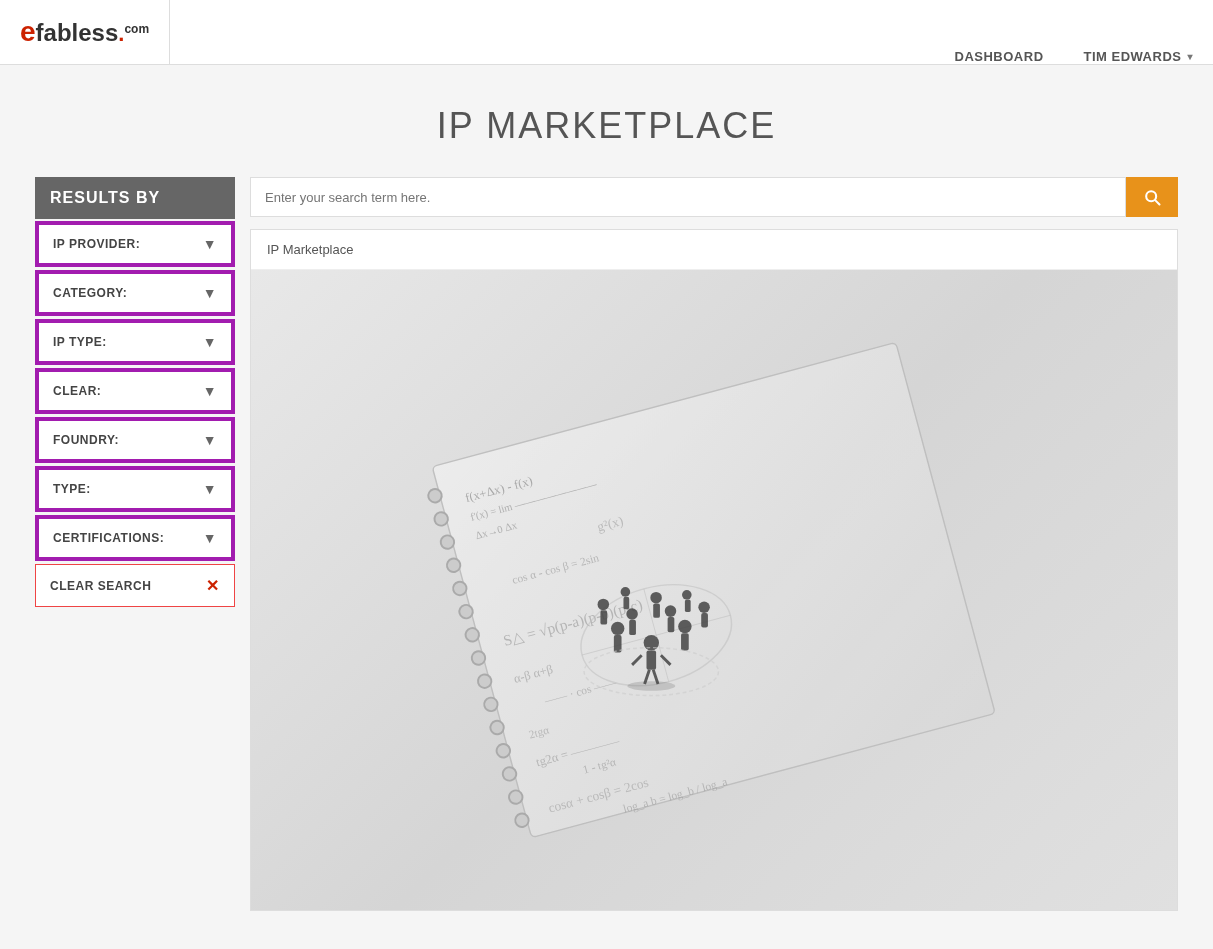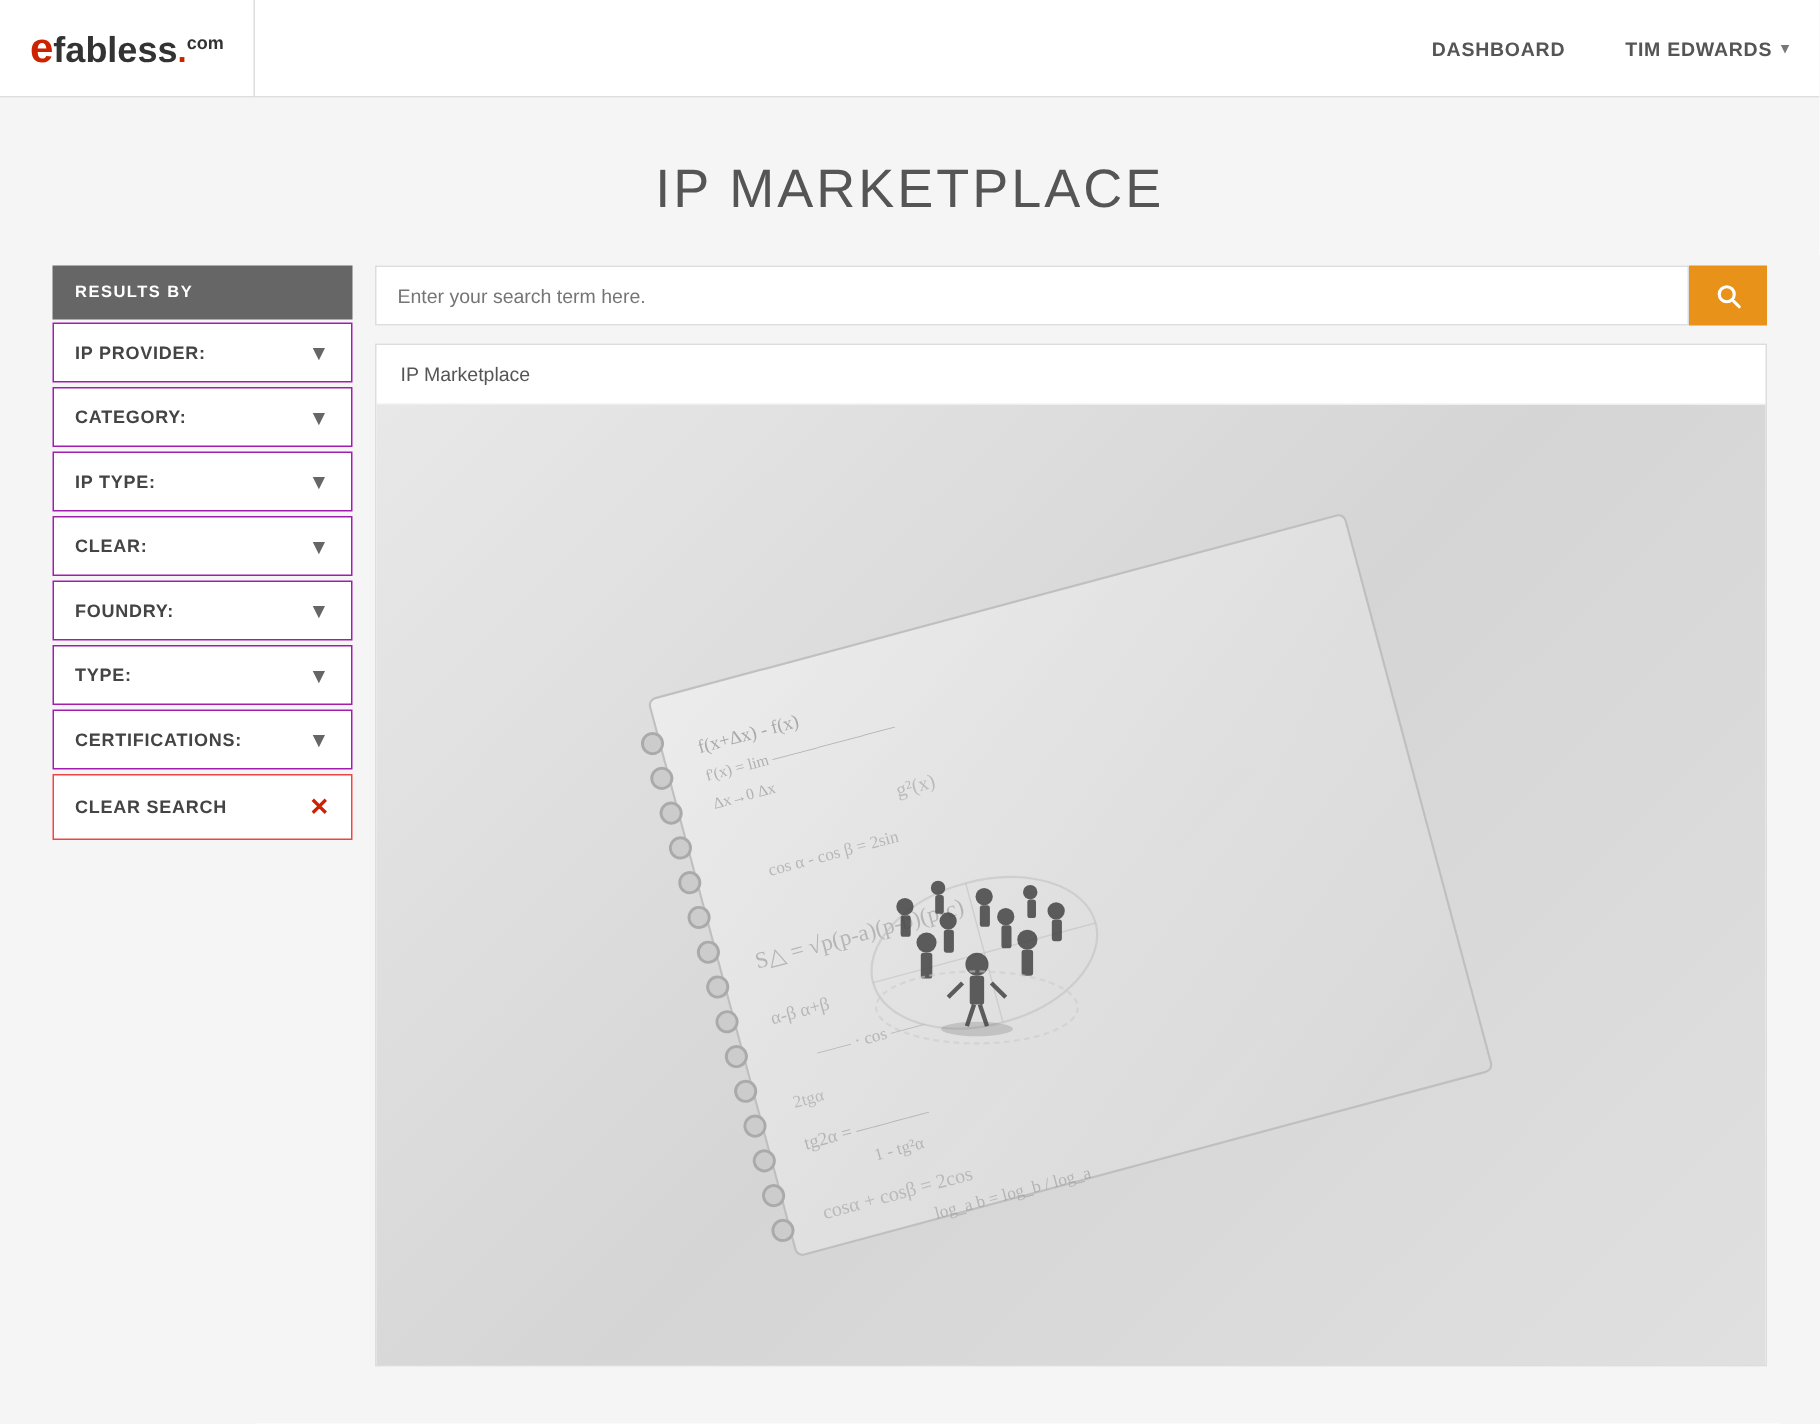--- a/index.html
+++ b/index.html
@@ -14,21 +14,21 @@
       min-height: 949px;
       width: 1213px;
     }
 
     
     .header {
       background: #ffffff;
       border-bottom: 1px solid #ddd;
       height: 65px;
       display: flex;
-      align-items: center;
+      align-items: flex-end;
       justify-content: space-between;
       padding: 0 20px;
     }
 
     .logo-container {
       display: flex;
       align-items: center;
     }
 
     .logo {
@@ -113,29 +113,29 @@
     .sidebar {
       width: 200px;
       min-width: 200px;
       flex-shrink: 0;
     }
 
     .results-by {
       background: #666;
       color: #fff;
       padding: 12px 15px;
-      font-size: 11px;
+      font-size: 16px;
       font-weight: bold;
       letter-spacing: 1px;
       margin-bottom: 2px;
     }
 
     .filter-item {
       background: #fff;
-      border: 1px solid #a21caf;
+      border: 4px solid #a21caf;
       margin-bottom: 3px;
       display: flex;
       align-items: center;
       justify-content: space-between;
       padding: 11px 14px;
       cursor: pointer;
       font-size: 12px;
       font-weight: bold;
       color: #444;
       letter-spacing: 0.5px;

